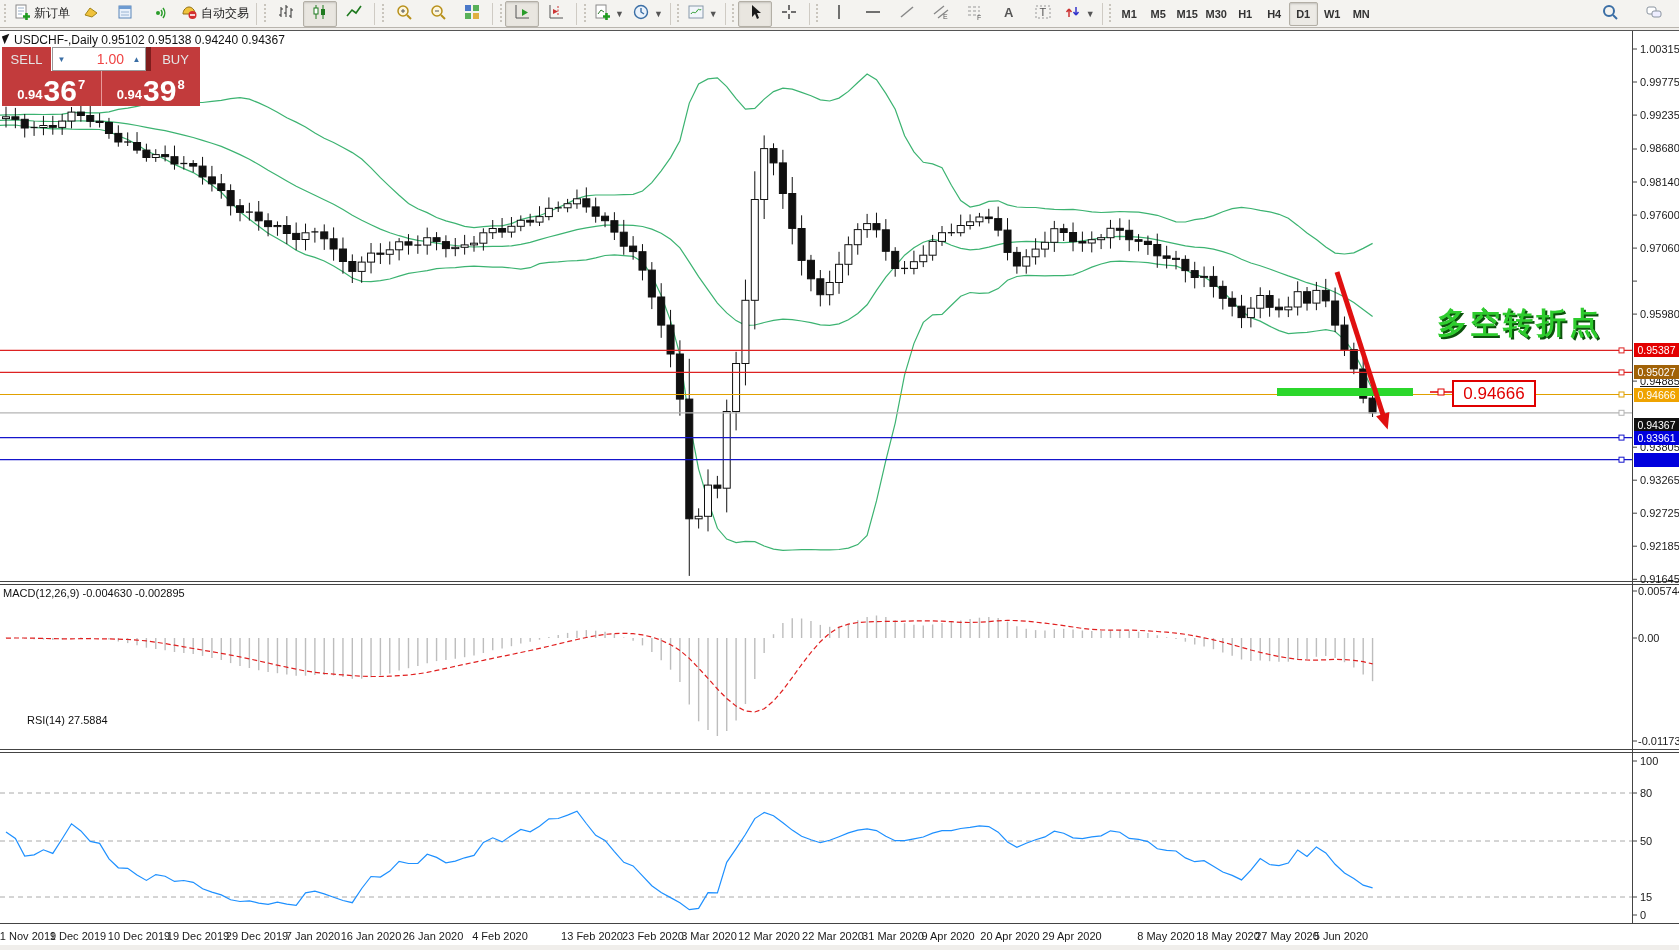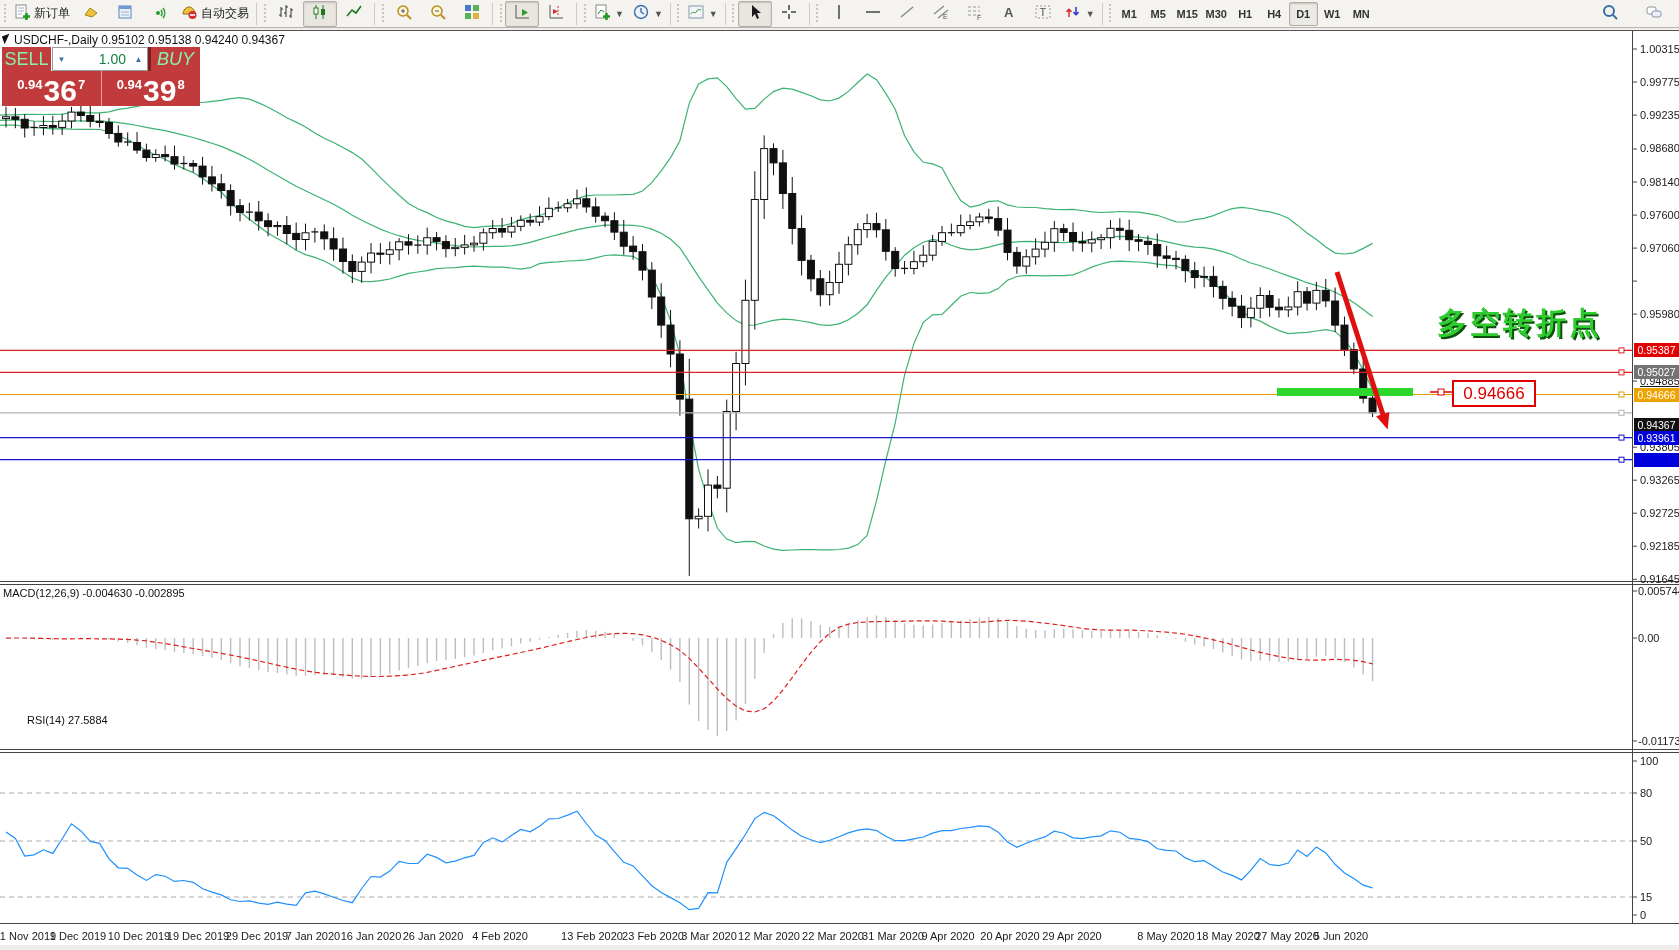--- a/index.html
+++ b/index.html
@@ -32,30 +32,30 @@
   .plab{position:absolute;left:1634px;width:45px;height:14px;font-size:10.5px;color:#fff;
     display:flex;align-items:center;justify-content:center;white-space:nowrap;}
   .ind-lab{position:absolute;font-size:11px;color:#111;white-space:nowrap;}
   .annot-green{position:absolute;left:1437px;top:303px;font-size:30px;font-weight:bold;letter-spacing:3px;
     color:#2ecc2e;text-shadow:2px 2px 0 #0c520c;white-space:nowrap;}
   .price-tag{position:absolute;left:1452px;top:380px;width:80px;height:23px;border:2px solid #e00000;
     background:#fff;color:#e00000;font-size:17px;display:flex;align-items:center;justify-content:center;}
   
   #trade-panel{position:absolute;left:2px;top:47px;width:198px;height:60px;}
   #tp-top{display:flex;height:24px;}
-  .tp-btn{background:#c23b3c;color:#86efac;font-size:18px;display:flex;align-items:center;justify-content:center;}
+  .tp-btn{background:#c23b3c;color:#e5e5e5;font-size:13px;display:flex;align-items:center;justify-content:center;}
   #tp-sell{width:49px;border-right:1px solid #fff;}
-  #tp-buy{width:49px;border-left:3px solid #7f1d1d;font-style:italic;}
+  #tp-buy{width:49px;border-left:5px solid #7f1d1d;}
   #tp-vol{flex:1;background:#fff;border:1px solid #999;display:flex;align-items:center;box-sizing:border-box;}
   .spin{width:17px;height:100%;display:flex;align-items:center;justify-content:center;font-size:8px;color:#3a6ea5;}
-  #tp-vol-val{flex:1;text-align:right;padding-right:4px;font-size:14px;color:#15803d;}
+  #tp-vol-val{flex:1;text-align:right;padding-right:4px;font-size:14px;color:#ef4444;}
   #tp-bottom{display:flex;height:35px;}
   .tp-quote{width:98.5px;background:#c23b3c;color:#fff;display:flex;align-items:flex-end;justify-content:center;padding-bottom:2px;}
   .tp-quote.left{border-right:1px solid #e89a9a;}
-  .q-base{font-size:13px;font-weight:bold;margin-bottom:12px;}
+  .q-base{font-size:13px;font-weight:bold;margin-bottom:2px;}
   .q-big{font-size:30px;font-weight:bold;line-height:26px;margin:0 1px;text-align:right;}
   .q-sup{font-size:13px;font-weight:bold;margin-bottom:12px;}
 </style>
 </head>
 <body>
 
 <div id="root">
   <div id="toolbar">
       <div class="grip"></div>
       <div class="tbtn">
@@ -798,21 +798,21 @@
       <div class="axis-lab" style="left:1640px;top:242px;">0.97060</div>
       <div class="axis-lab" style="left:1640px;top:275px;padding-left:44px;">0.96520</div>
       <div class="axis-lab" style="left:1640px;top:308px;">0.95980</div>
       <div class="axis-lab" style="left:1640px;top:375px;text-decoration:underline;">0.94885</div>
       <div class="axis-lab" style="left:1640px;top:441px;">0.93805</div>
       <div class="axis-lab" style="left:1640px;top:474px;">0.93265</div>
       <div class="axis-lab" style="left:1640px;top:507px;">0.92725</div>
       <div class="axis-lab" style="left:1640px;top:540px;">0.92185</div>
       <div class="axis-lab" style="left:1640px;top:573px;">0.91645</div>
       <div class="plab" style="top:343px;background:#e30000;">0.95387</div>
-      <div class="plab" style="top:365px;background:#737373;">0.95027</div>
+      <div class="plab" style="top:365px;background:#a16207;">0.95027</div>
       <div class="plab" style="top:388px;background:#efa300;">0.94666</div>
       <div class="plab" style="top:406px;background:#101010;margin-top:12px;">0.94367</div>
       <div class="plab" style="top:431px;background:#0000dd;">0.93961</div>
       <div class="plab" style="top:453px;background:#0000dd;padding-left:45px;">0.93600</div>
       <div class="axis-lab" style="left:1638px;top:584.5px;">0.005744</div>
       <div class="axis-lab" style="left:1638px;top:631.5px;">0.00</div>
       <div class="axis-lab" style="left:1638px;top:734.5px;">-0.011738</div>
       <div class="axis-lab" style="left:1640px;top:754.5px;">100</div>
       <div class="axis-lab" style="left:1640px;top:786.5px;">80</div>
       <div class="axis-lab" style="left:1640px;top:834.5px;">50</div>

